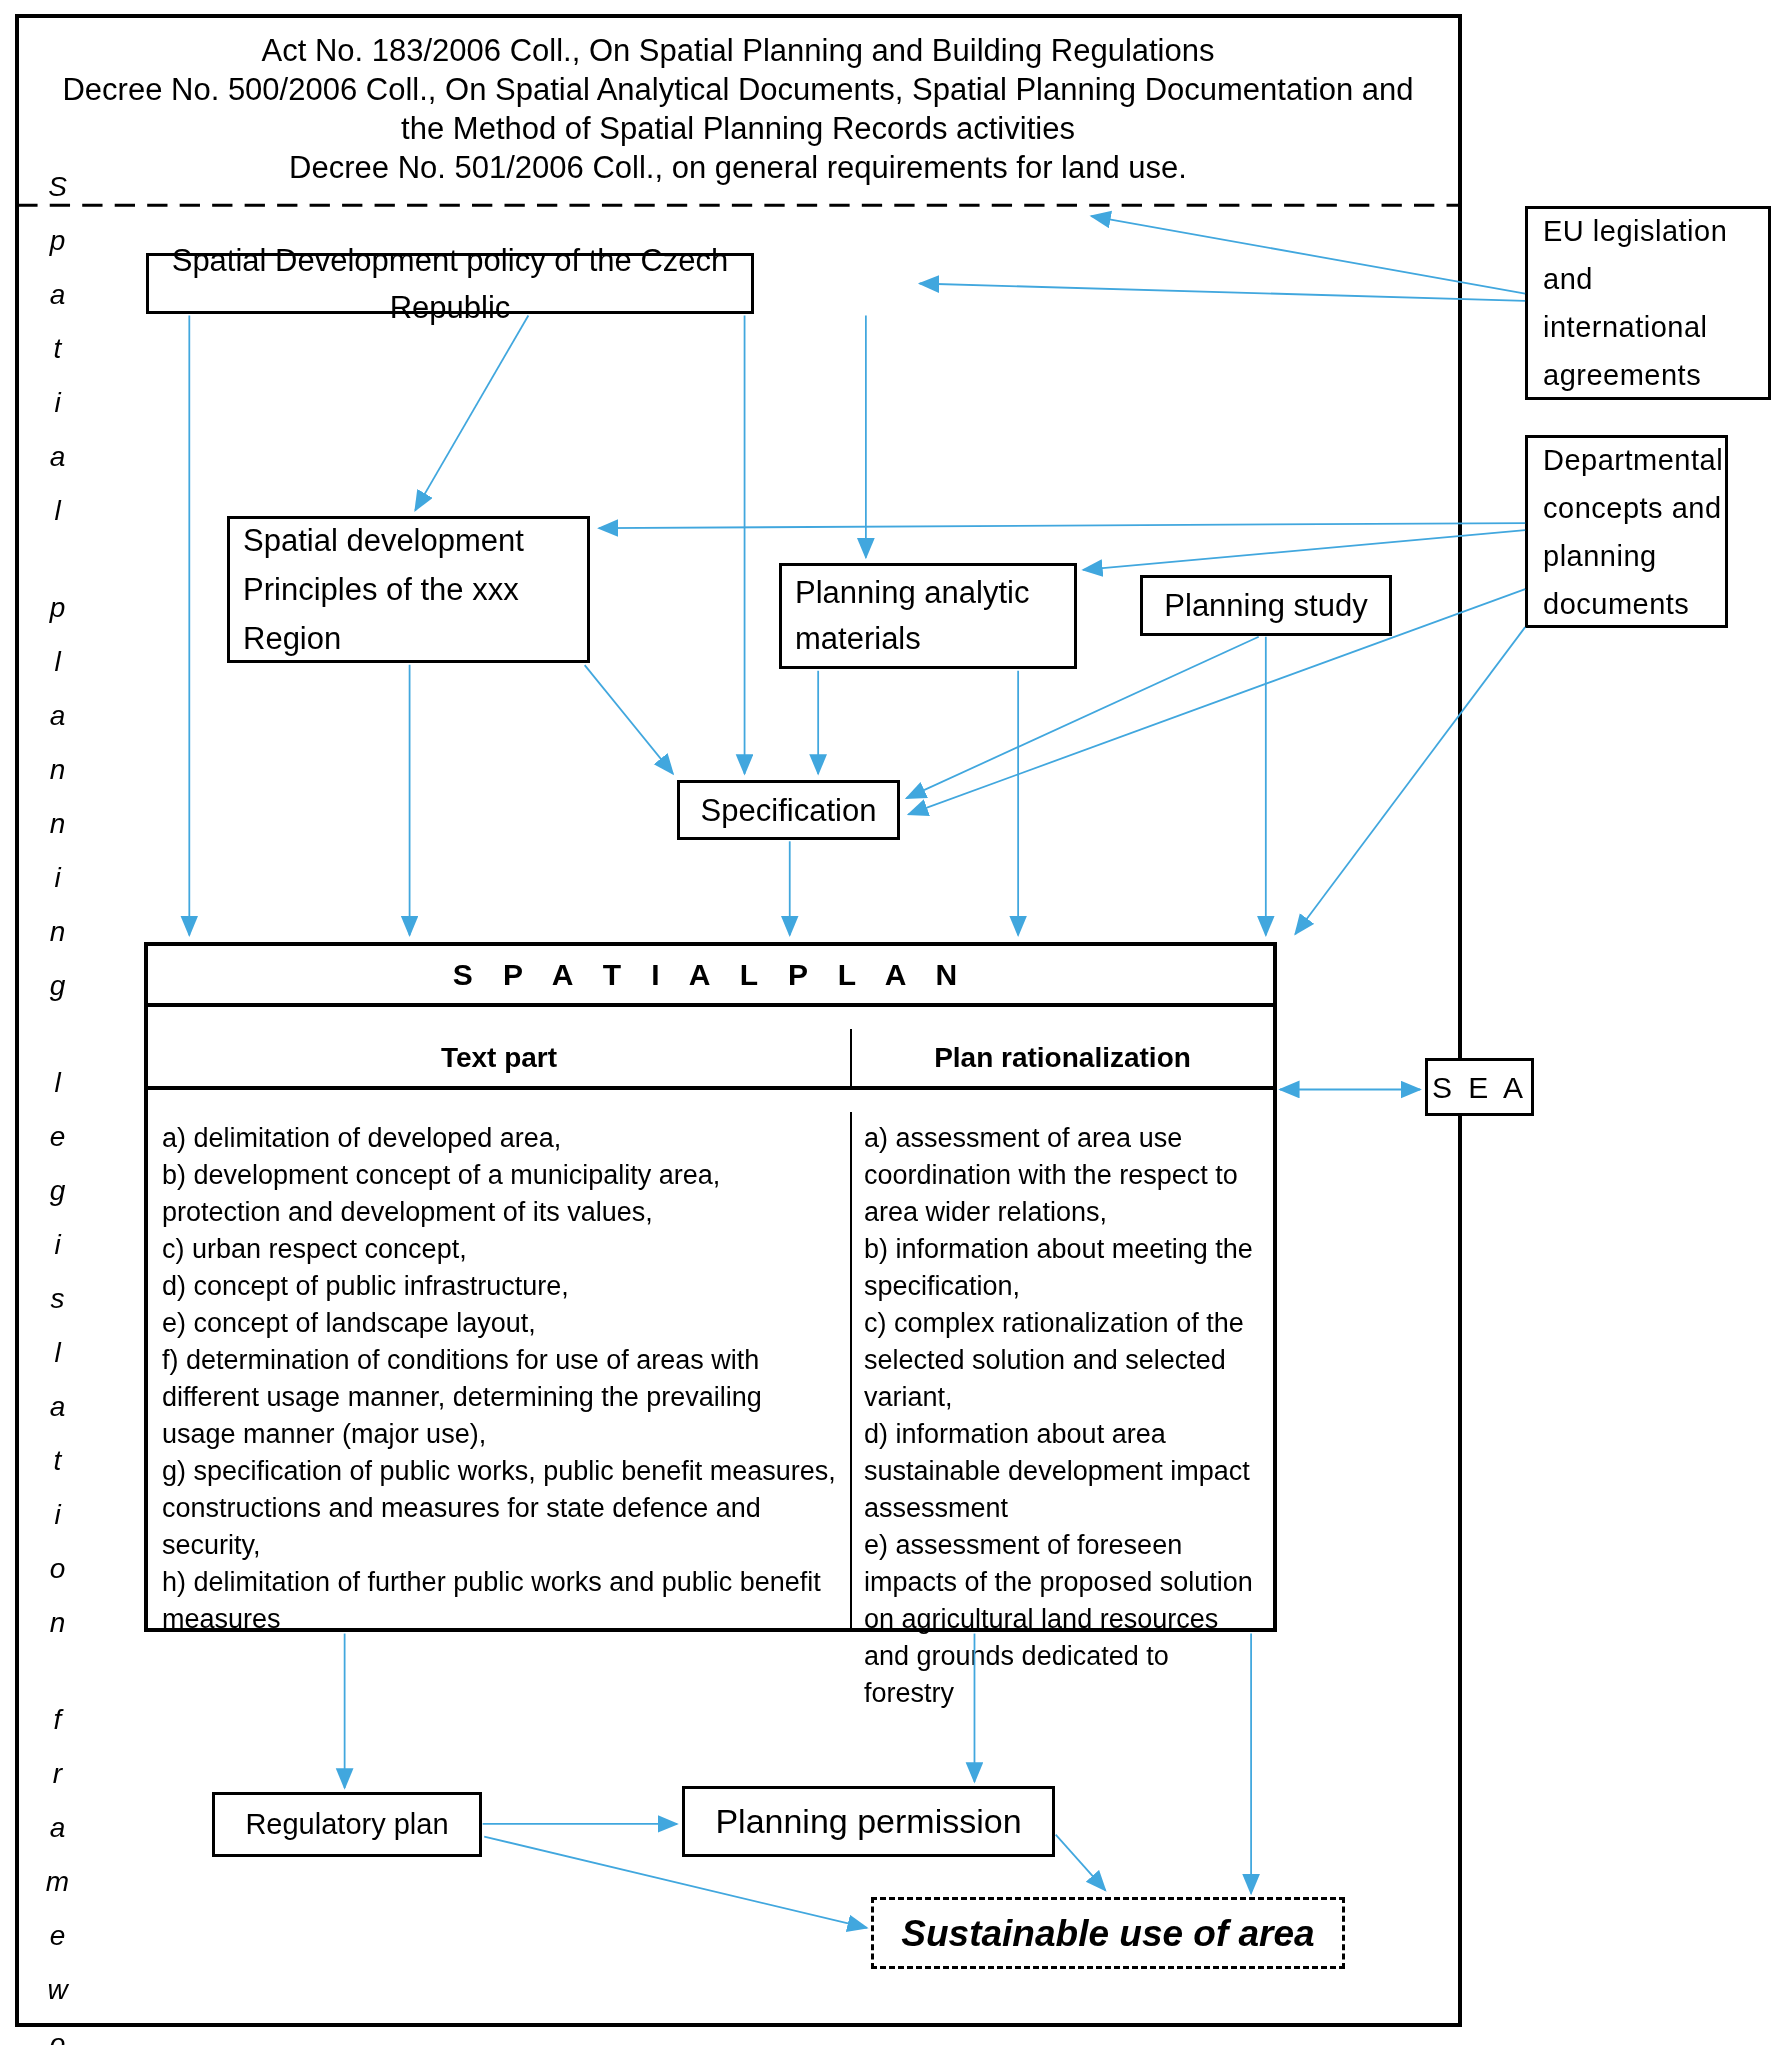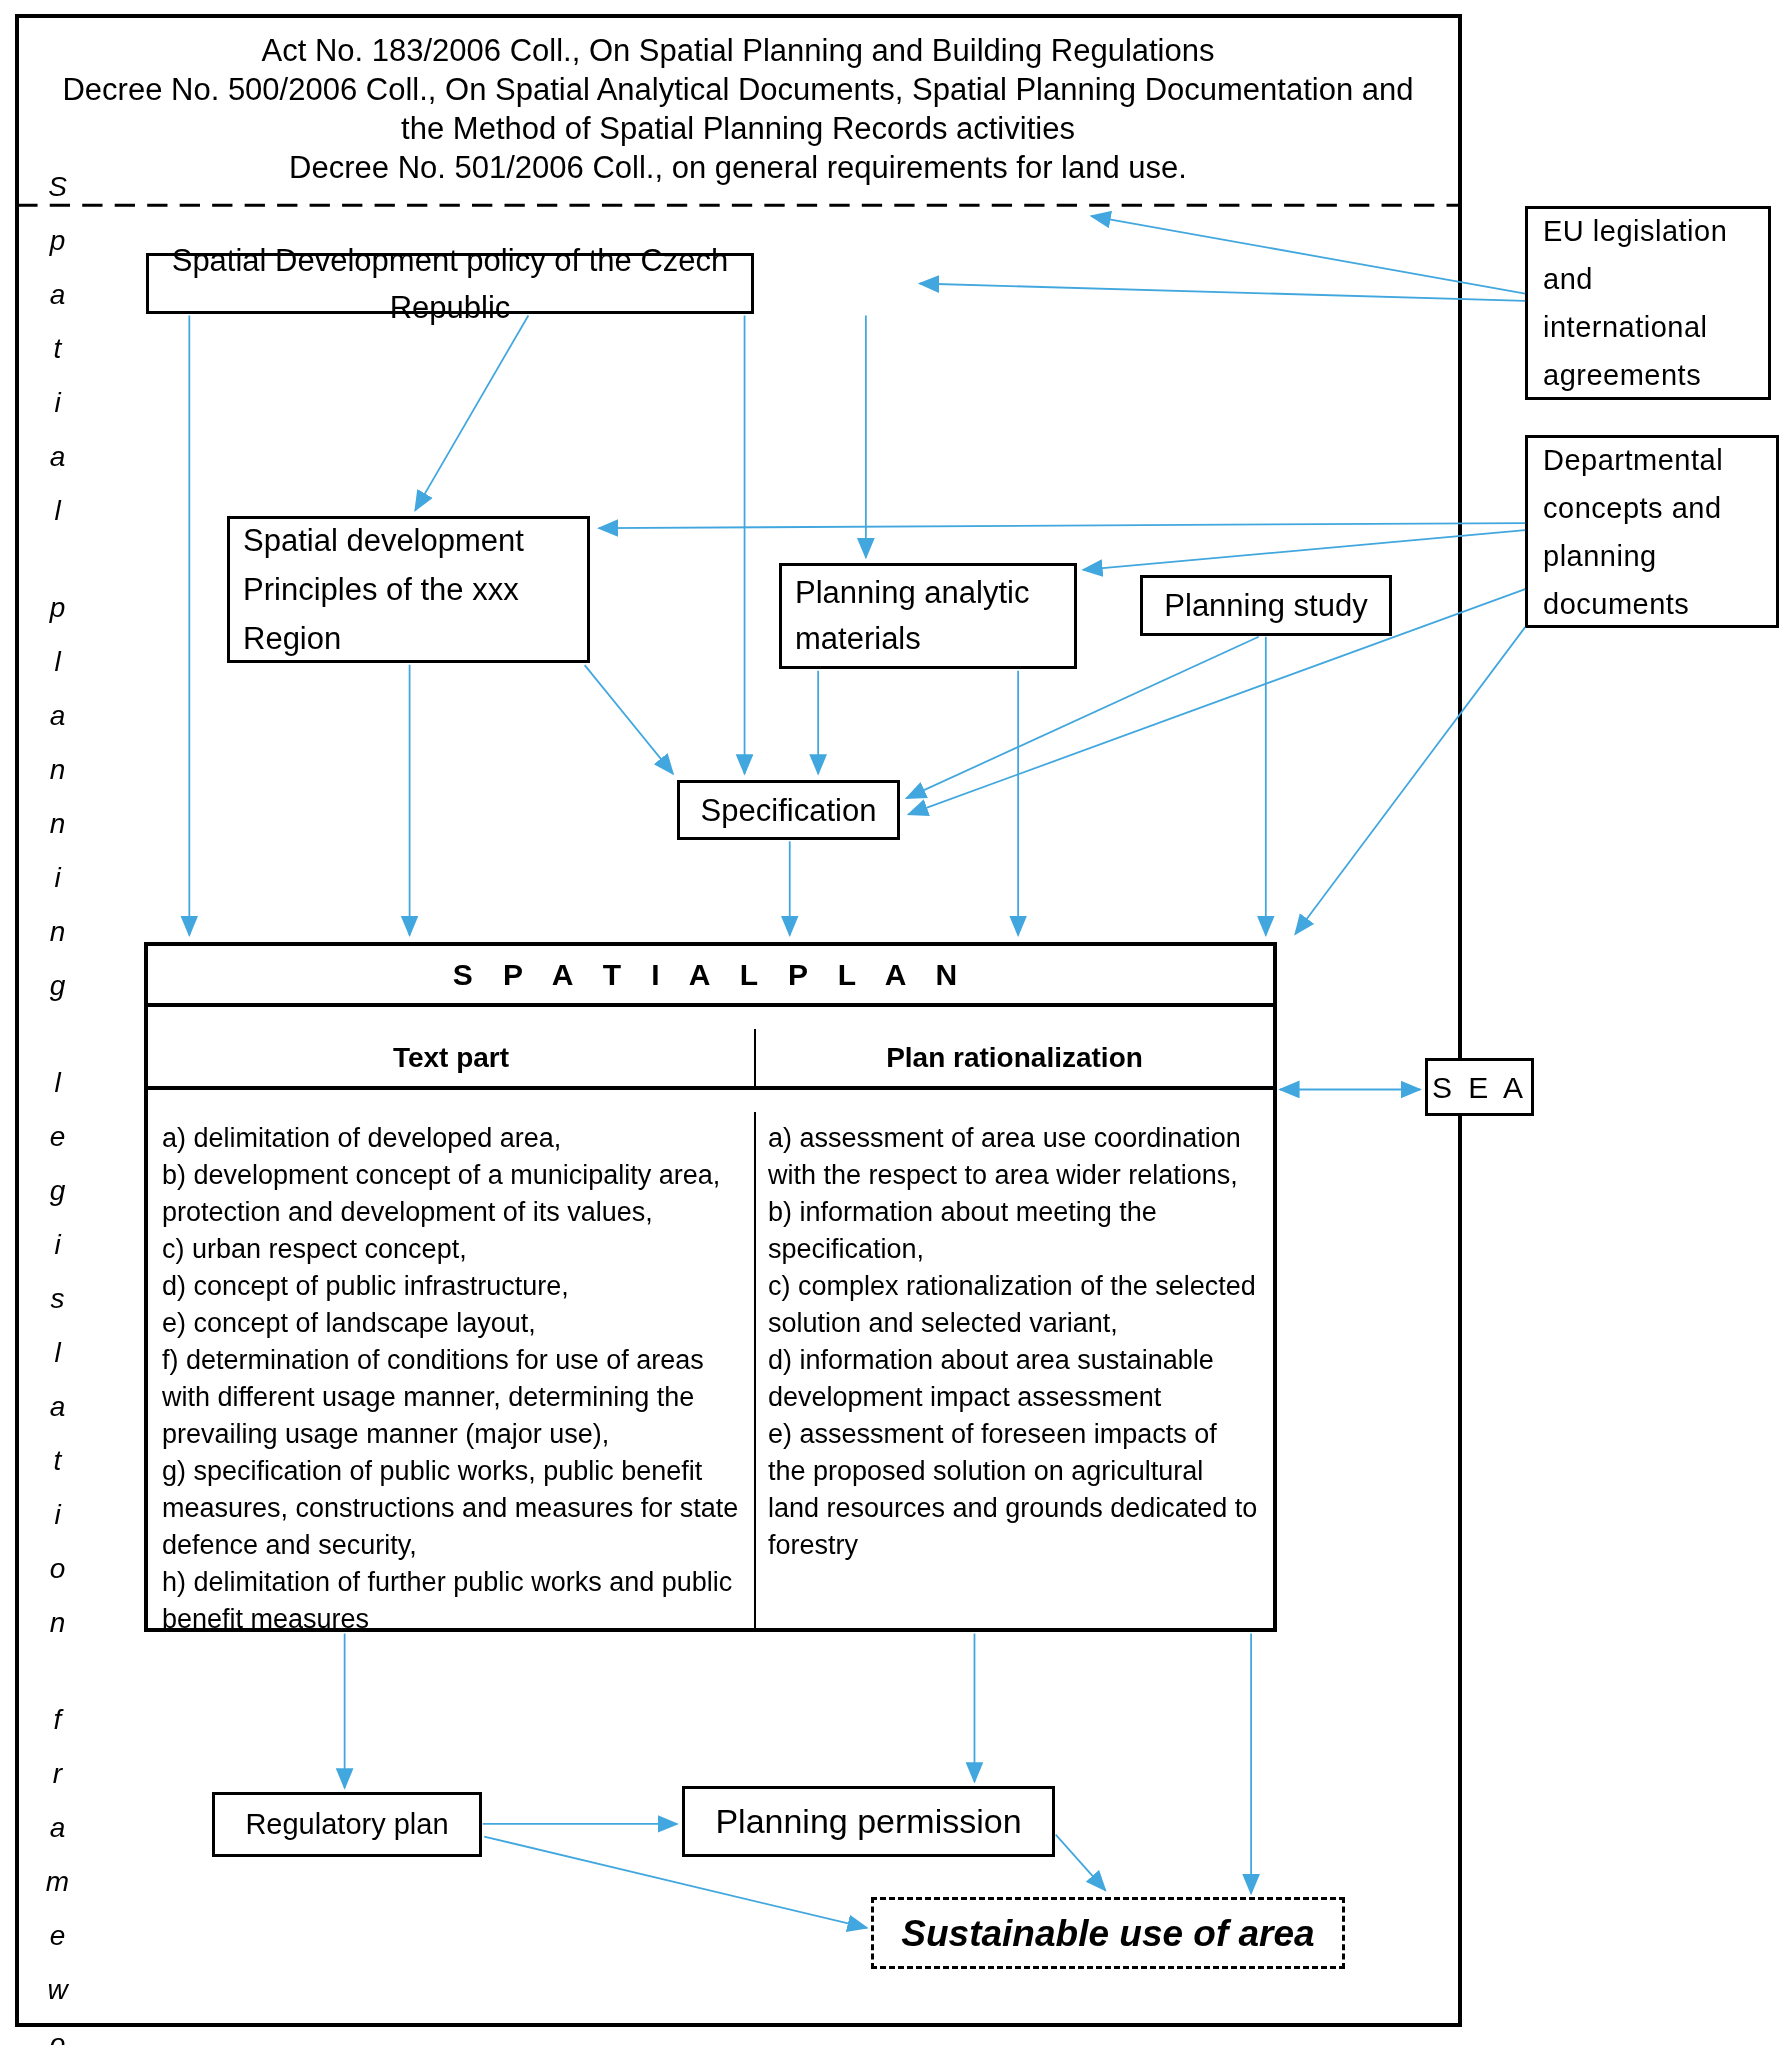--- a/index.html
+++ b/index.html
@@ -13,37 +13,37 @@
         align-items:center;gap:43px;}
   .vword{writing-mode:vertical-rl;text-orientation:upright;font-style:italic;
         font-size:28px;letter-spacing:23px;line-height:43px;}
   .box{position:absolute;border:3.6px solid #000;background:#fff;box-sizing:border-box;
         display:flex;align-items:center;font-size:31px;line-height:47px;}
   .center{justify-content:center;text-align:center;}
   .pad{padding:7px 13px;}
   .rightbox{font-size:29px;line-height:48px;letter-spacing:0.5px;padding:8px 15px;}
   .b-policy{left:146px;top:253px;width:608px;height:61px;}
   .b-eu{left:1525px;top:206px;width:246px;height:194px;}
-  .b-dept{left:1525px;top:435px;width:254px;height:193px;}
+  .b-dept{left:1525px;top:435px;width:203px;height:193px;}
   .b-principles{left:227px;top:516px;width:363px;height:147px;line-height:49px;}
   .b-analytic{left:779px;top:563px;width:298px;height:106px;line-height:46px;}
   .b-study{left:1140px;top:575px;width:252px;height:61px;}
   .b-spec{left:677px;top:780px;width:223px;height:60px;}
   .b-regulatory{left:212px;top:1792px;width:270px;height:65px;font-size:29px;}
   .b-permission{left:682px;top:1786px;width:373px;height:71px;font-size:34px;}
   .b-sustainable{left:871px;top:1897px;width:474px;height:72px;border:3.6px dashed #000;
         font-weight:bold;font-style:italic;font-size:37px;}
   .b-sea{left:1425px;top:1058px;width:109px;height:58px;font-size:30px;letter-spacing:4px;z-index:5;}
   .table{position:absolute;left:144px;top:942px;width:1133px;height:690px;
         border:4px solid #000;box-sizing:border-box;background:#fff;display:flex;flex-direction:column;gap:22px;}
   .t-title{height:57px;border-bottom:4px solid #000;display:flex;align-items:center;justify-content:center;
         font-weight:bold;font-size:30px;letter-spacing:11px;flex:0 0 auto;}
   .t-subhead{height:57px;border-bottom:4px solid #000;display:flex;flex:0 0 auto;}
   .t-body{display:flex;flex:1 1 auto;min-height:0;}
-  .t-cell-l{width:608px;border-right:2.5px solid #000;box-sizing:border-box;flex:0 0 auto;}
+  .t-cell-l{width:704px;border-right:2.5px solid #000;box-sizing:border-box;flex:0 0 auto;}
   .t-cell-r{flex:1 1 auto;}
   .t-subhead .t-cell-l,.t-subhead .t-cell-r{display:flex;align-items:center;justify-content:center;
         font-weight:bold;font-size:28px;}
   .t-body .t-cell-l{padding:8px 14px;}
   .t-body .t-cell-r{padding:8px 12px;border-radius:14px;}
   .t-body p{margin:0;font-size:27px;line-height:37px;}
   svg.overlay{position:absolute;left:0;top:0;z-index:6;pointer-events:none;}
   .arrow{stroke:#41a7de;stroke-width:3.5;fill:none;}
   .dashline{stroke:#000;stroke-width:6;stroke-dasharray:40 24;}
 </style>

